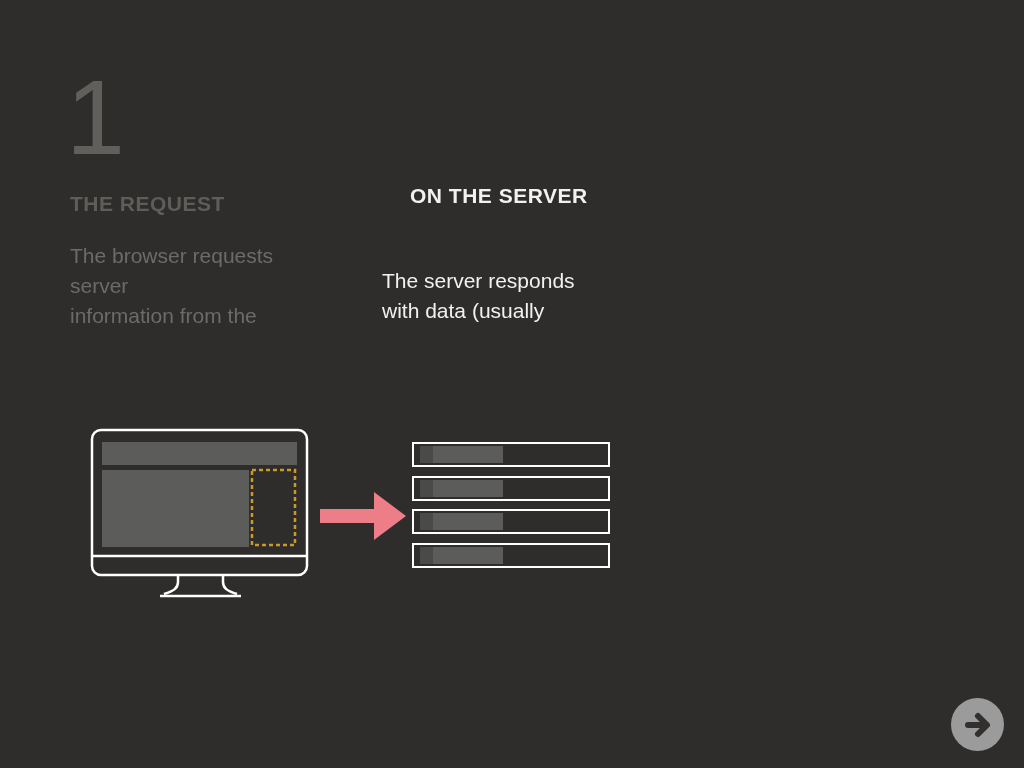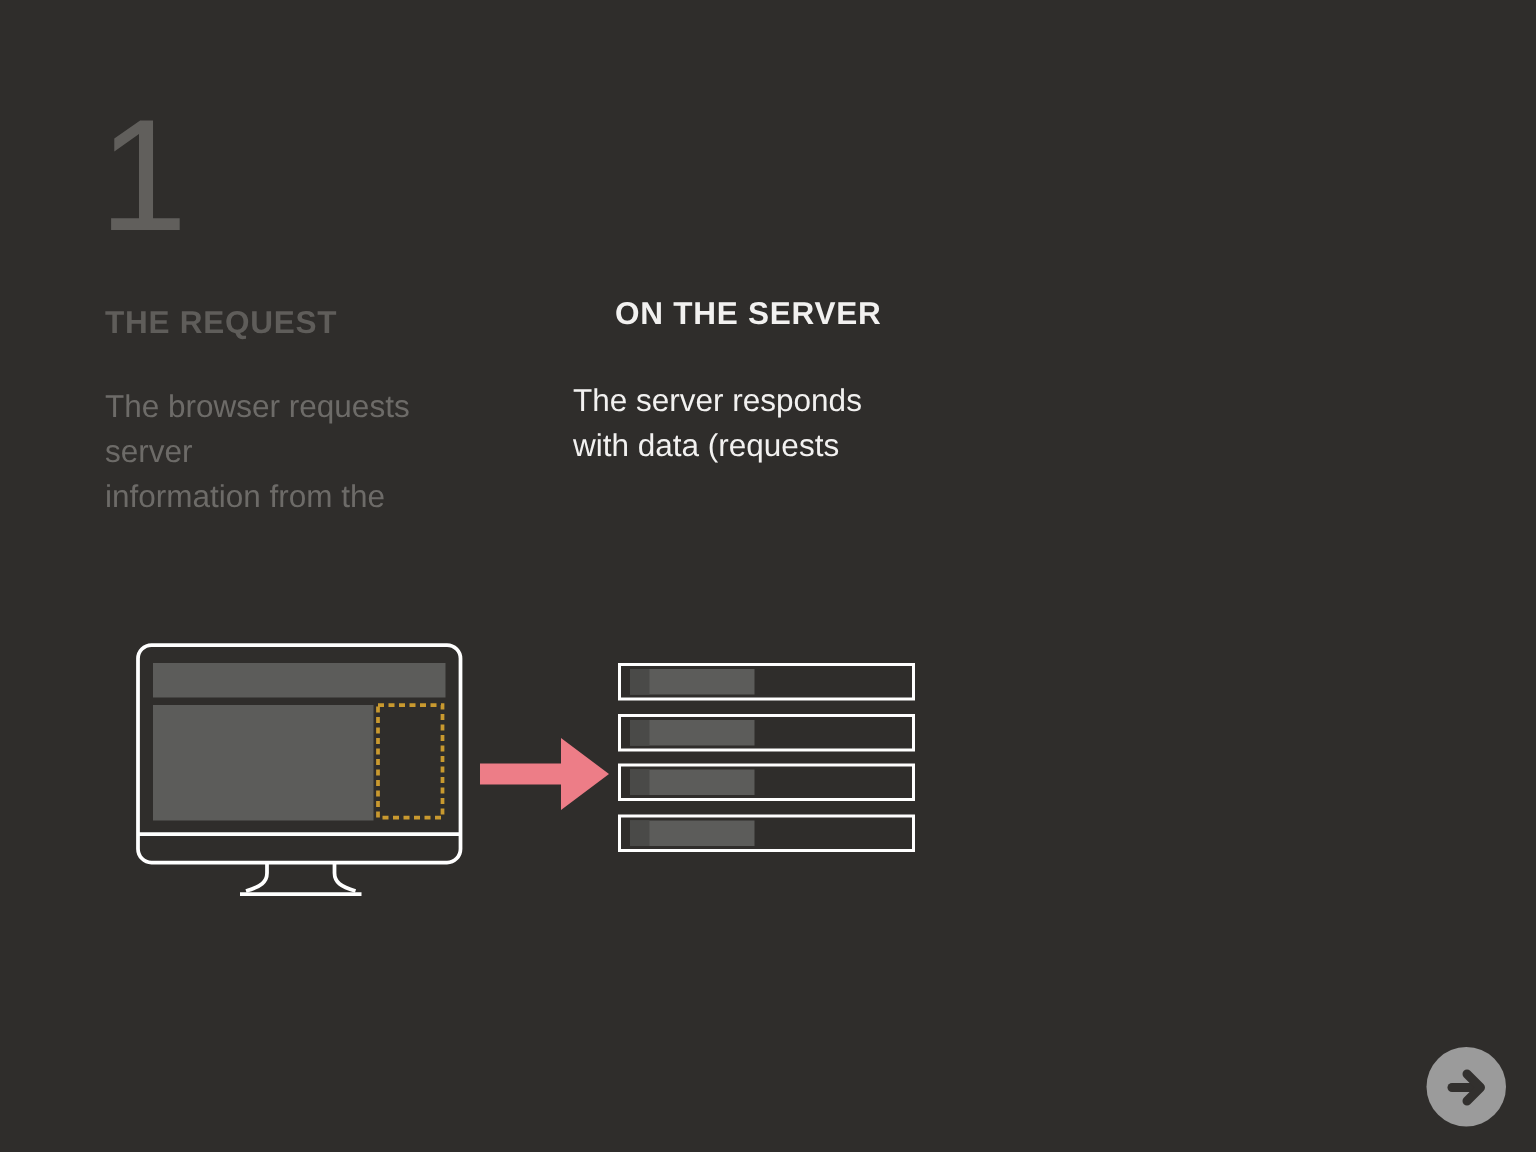--- a/index.html
+++ b/index.html
@@ -23,43 +23,43 @@
     color: var(--muted-number, #615f5c);
   }
   .col-heading {
     position: absolute;
     font-size: 21px;
     font-weight: 700;
     letter-spacing: 0.5px;
   }
   .col-heading.left {
     left: 70px;
-    top: 204px;
+    top: 192px;
     color: var(--muted-heading, #5f5d5a);
     text-align: center;
   }
   .col-heading.right {
     left: 410px;
-    top: 198px;
+    top: 184px;
     color: var(--white-text, #f2f1f0);
   }
   .col-body {
     position: absolute;
     font-size: 21px;
     line-height: 30px;
     font-weight: 400;
   }
   .col-body.left {
     left: 70px;
-    top: 257px;
+    top: 241px;
     color: var(--muted-body, #6d6b68);
   }
   .col-body.right {
     left: 382px;
-    top: 253px;
+    top: 266px;
     color: var(--white-text, #f2f1f0);
   }
   .col-body span { display: block; }
 
   .monitor-illustration {
     position: absolute;
     left: 88px;
     top: 426px;
   }
 
@@ -127,21 +127,21 @@
   <div class="col-heading right">ON THE SERVER</div>
 
   <div class="col-body left">
     <span>The browser requests</span>
     <span>server</span>
     <span>information from the</span>
   </div>
 
   <div class="col-body right">
     <span>The server responds</span>
-    <span>with data (requests</span>
+    <span>with data (usually</span>
   </div>
 
   <svg class="monitor-illustration" width="226" height="178" viewBox="0 0 226 178">
     <rect x="4" y="4" width="215" height="145" rx="9" fill="none" stroke="#ffffff" stroke-width="2.5"></rect>
     <line x1="4" y1="130" x2="219" y2="130" stroke="#ffffff" stroke-width="2.5"></line>
     <rect x="14" y="16" width="195" height="23" fill="#5c5c5a"></rect>
     <rect x="14" y="44" width="147" height="77" fill="#5c5c5a"></rect>
     <rect x="164" y="44" width="43" height="75" fill="none" stroke="#c9992f" stroke-width="2.5" stroke-dasharray="4 3"></rect>
     <path d="M 90 150 L 90 156 C 90 162 86 165 76 168" fill="none" stroke="#ffffff" stroke-width="2.5"></path>
     <path d="M 135 150 L 135 156 C 135 162 139 165 149 168" fill="none" stroke="#ffffff" stroke-width="2.5"></path>

